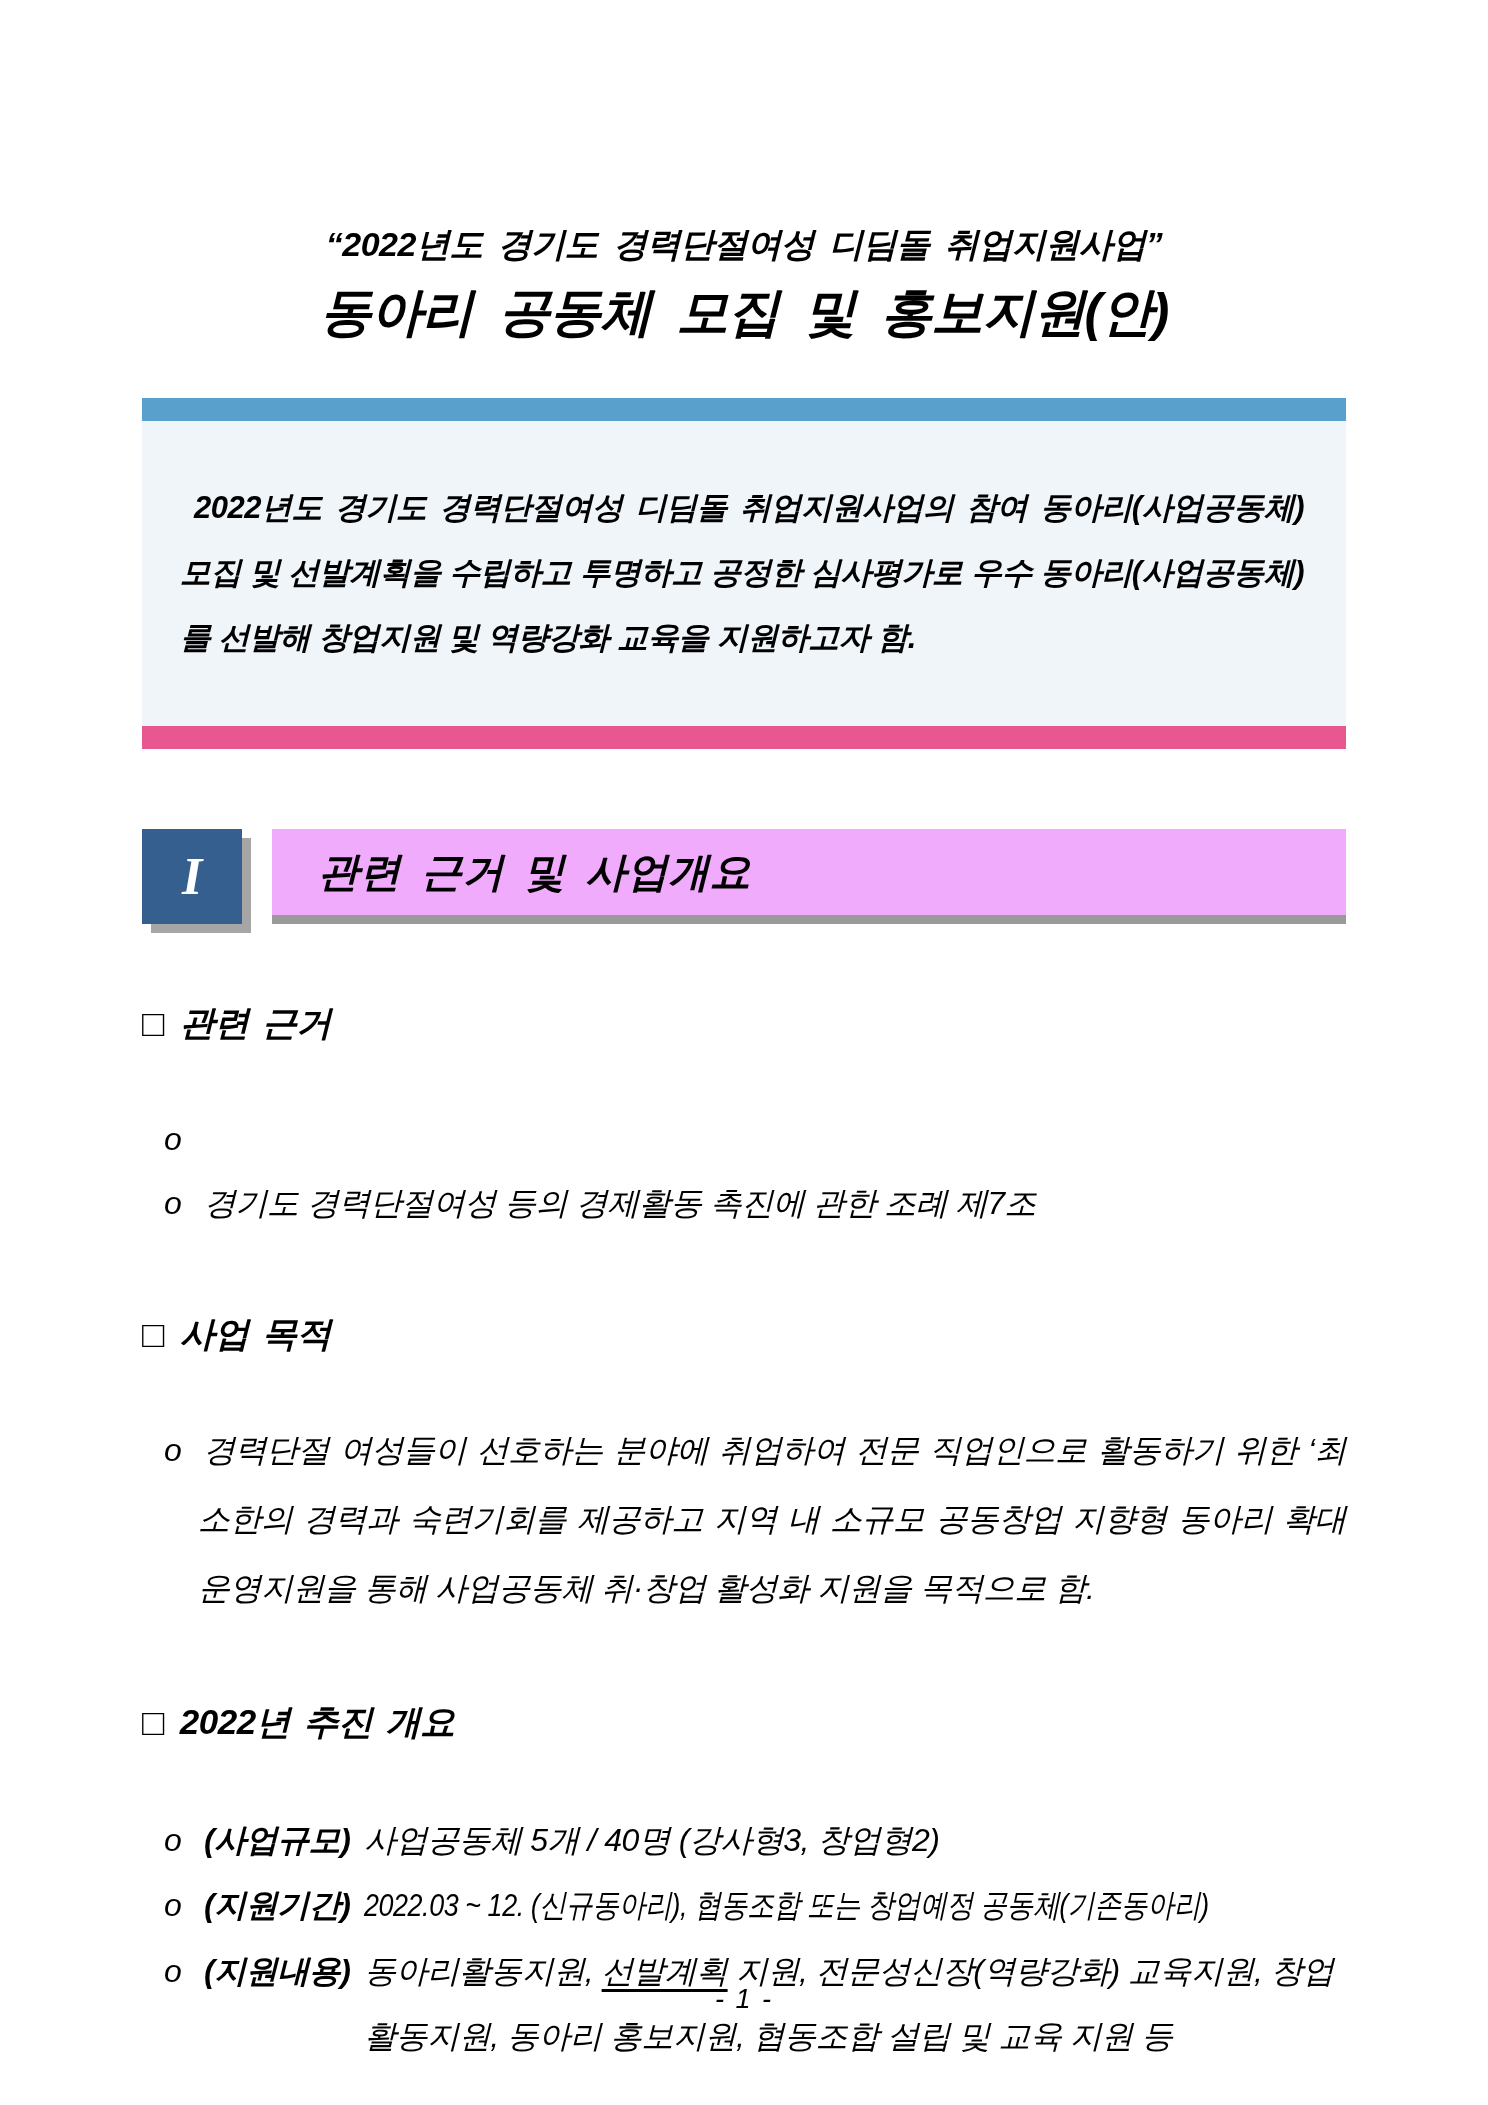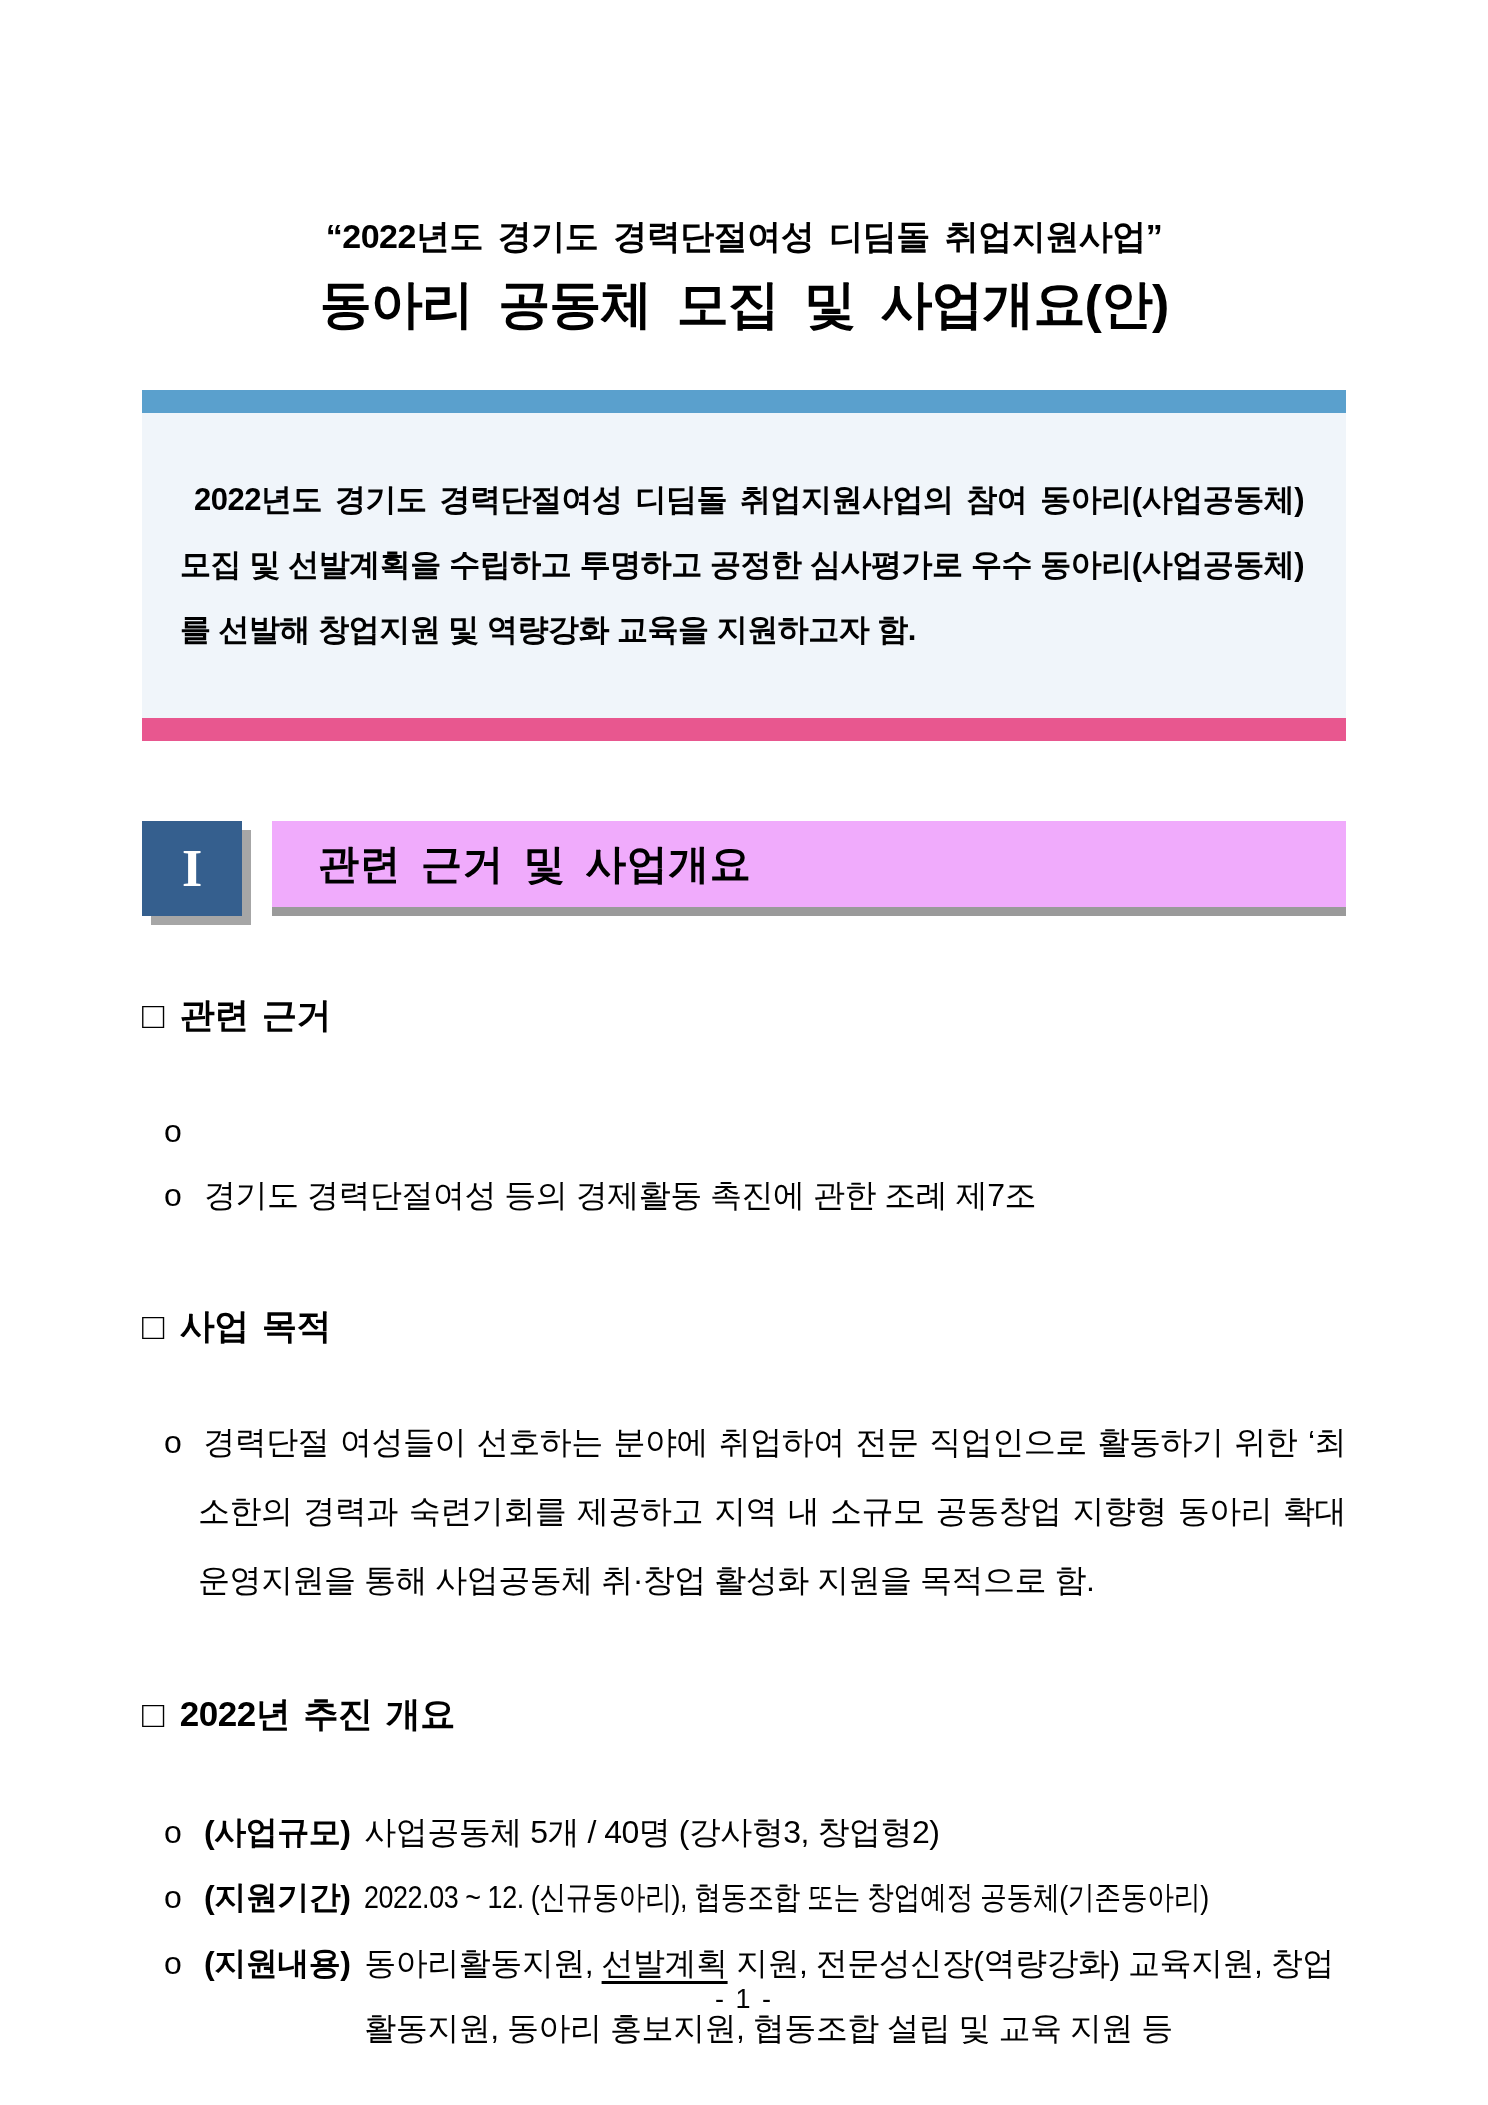--- a/index.html
+++ b/index.html
@@ -2,24 +2,25 @@
 <html><head>
 <meta charset="utf-8">
 <style>
   html, body { margin: 0; padding: 0; background: #ffffff; }
   body { width: 1488px; height: 2105px; }
   .page {
     position: relative;
     width: 1488px;
     height: 2105px;
     box-sizing: border-box;
-    padding: 8px 142px;
+    padding: 16px 142px;
     font-family: "Liberation Sans", "DejaVu Sans", sans-serif;
     color: #000;
     overflow: hidden;
+    font-style: italic;
   }
   .doc-subtitle {
     padding-top: 206px;
     text-align: center;
     font-size: 34px;
     font-weight: bold;
     letter-spacing: -0.5px;
     word-spacing: 6px;
   }
   .doc-title {
@@ -114,21 +115,21 @@
     font-size: 27px;
     letter-spacing: 2px;
   }
 </style>
 </head>
 <body>
 
 <div class="page">
 
   <div class="doc-subtitle">“2022년도 경기도 경력단절여성 디딤돌 취업지원사업”</div>
-  <h1 class="doc-title">동아리 공동체 모집 및 사업개요(안)</h1>
+  <h1 class="doc-title">동아리 공동체 모집 및 홍보지원(안)</h1>
 
   <div class="summary">
     <div class="bar bar-top"></div>
     <div class="summary-body">
       <p>2022년도 경기도 경력단절여성 디딤돌 취업지원사업의 참여 동아리(사업공동체) 모집 및 선발계획을 수립하고 투명하고 공정한 심사평가로 우수 동아리(사업공동체)를 선발해 창업지원 및 역량강화 교육을 지원하고자 함.</p>
     </div>
     <div class="bar bar-bottom"></div>
   </div>
 
   <div class="section-header">

